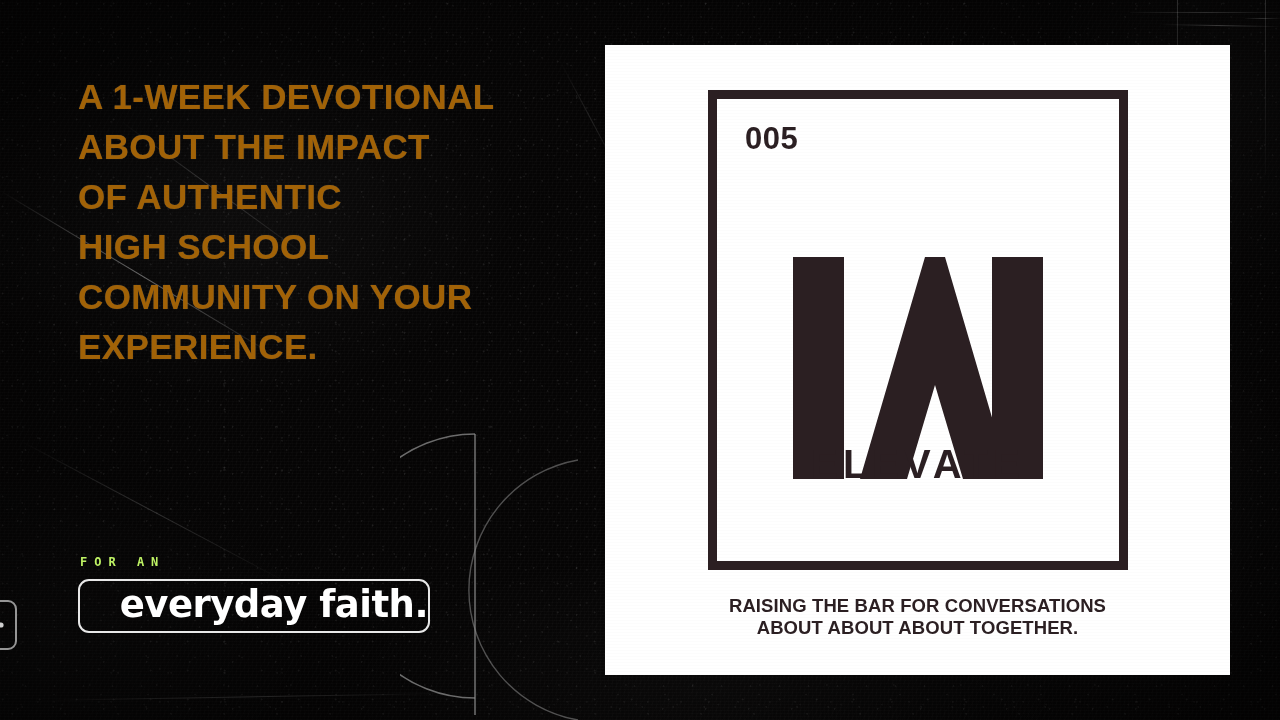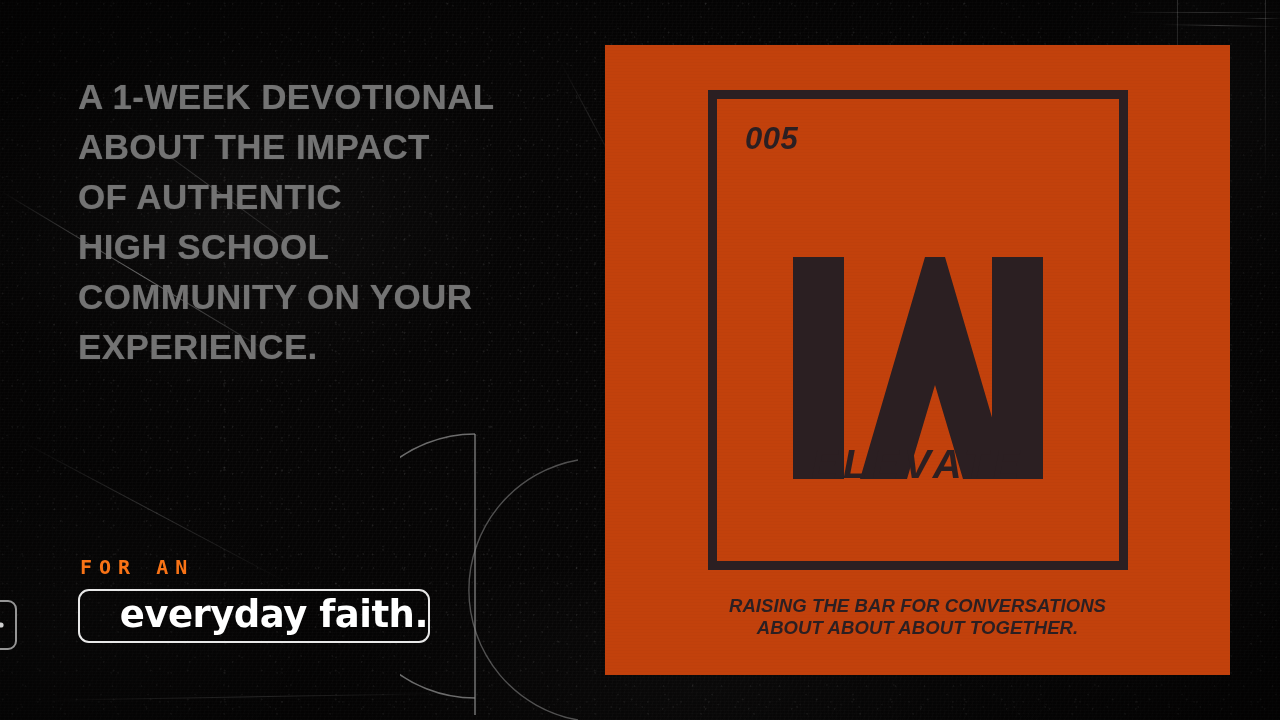--- a/index.html
+++ b/index.html
@@ -75,38 +75,38 @@
 
   
   .arcs { position: absolute; left: 400px; top: 420px; pointer-events: none; }
 
   
   .headline {
     position: absolute;
     left: 78px;
     top: 72px;
     width: 470px;
-    color: #737373;
+    color: #a16207;
     font-family: "Liberation Sans", sans-serif;
     font-weight: 700;
     font-size: 35px;
     line-height: 50px;
     letter-spacing: .4px;
     text-transform: uppercase;
     text-shadow: 0 0 1px rgba(255,255,255,.25);
   }
   .headline div { white-space: nowrap; }
 
   
   .lockup { position: absolute; left: 78px; top: 555px; }
   .lockup-kicker {
-    color: #f97316;
+    color: #bef264;
     font-family: "DejaVu Sans Mono", monospace;
     font-weight: 700;
-    font-size: 20px;
+    font-size: 12px;
     letter-spacing: 7px;
     text-transform: uppercase;
     margin-left: 2px;
     margin-bottom: 10px;
   }
   .lockup-box {
     width: 348px;
     height: 50px;
     border: 2px solid #e8e8e8;
     border-radius: 11px;
@@ -125,22 +125,21 @@
     top: -2px;
   }
 
   
   .card {
     position: absolute;
     left: 605px;
     top: 45px;
     width: 625px;
     height: 630px;
-    background: #c2410c;
-    font-style: italic;
+    background: #ffffff;
   }
   .card-frame {
     position: absolute;
     left: 103px;
     top: 45px;
     width: 420px;
     height: 480px;
     border: 9px solid #2b1f22;
     box-sizing: border-box;
   }

